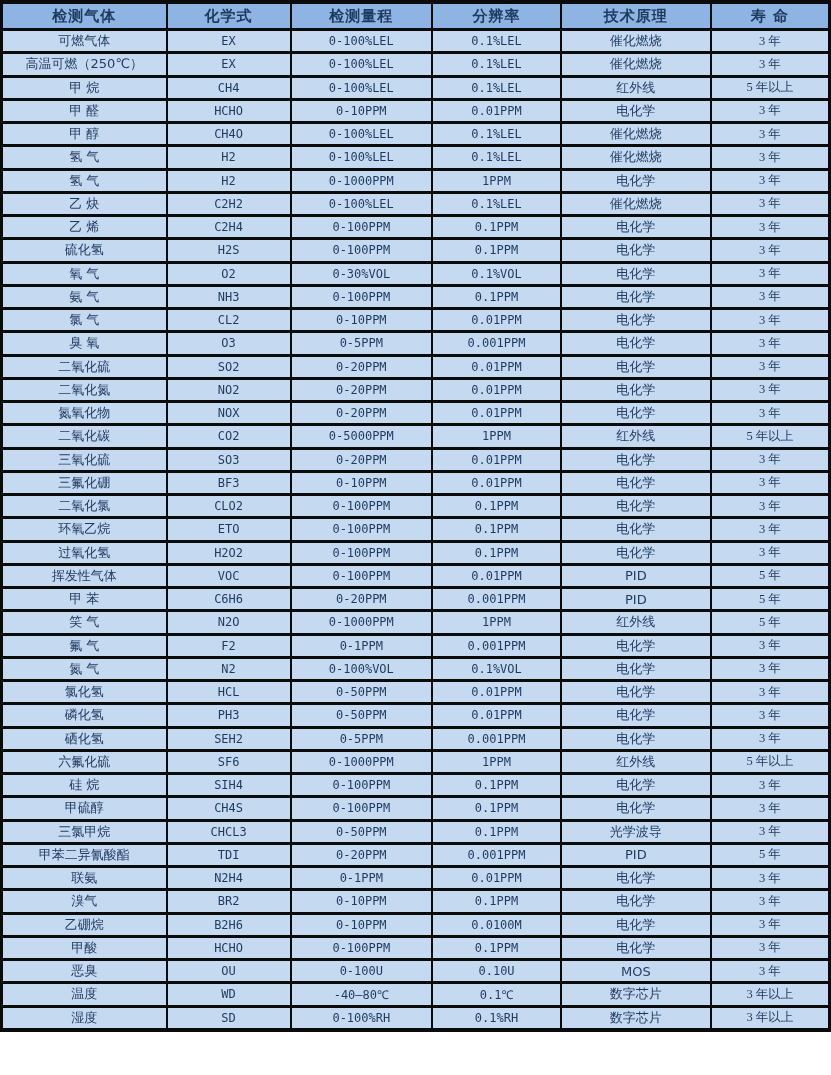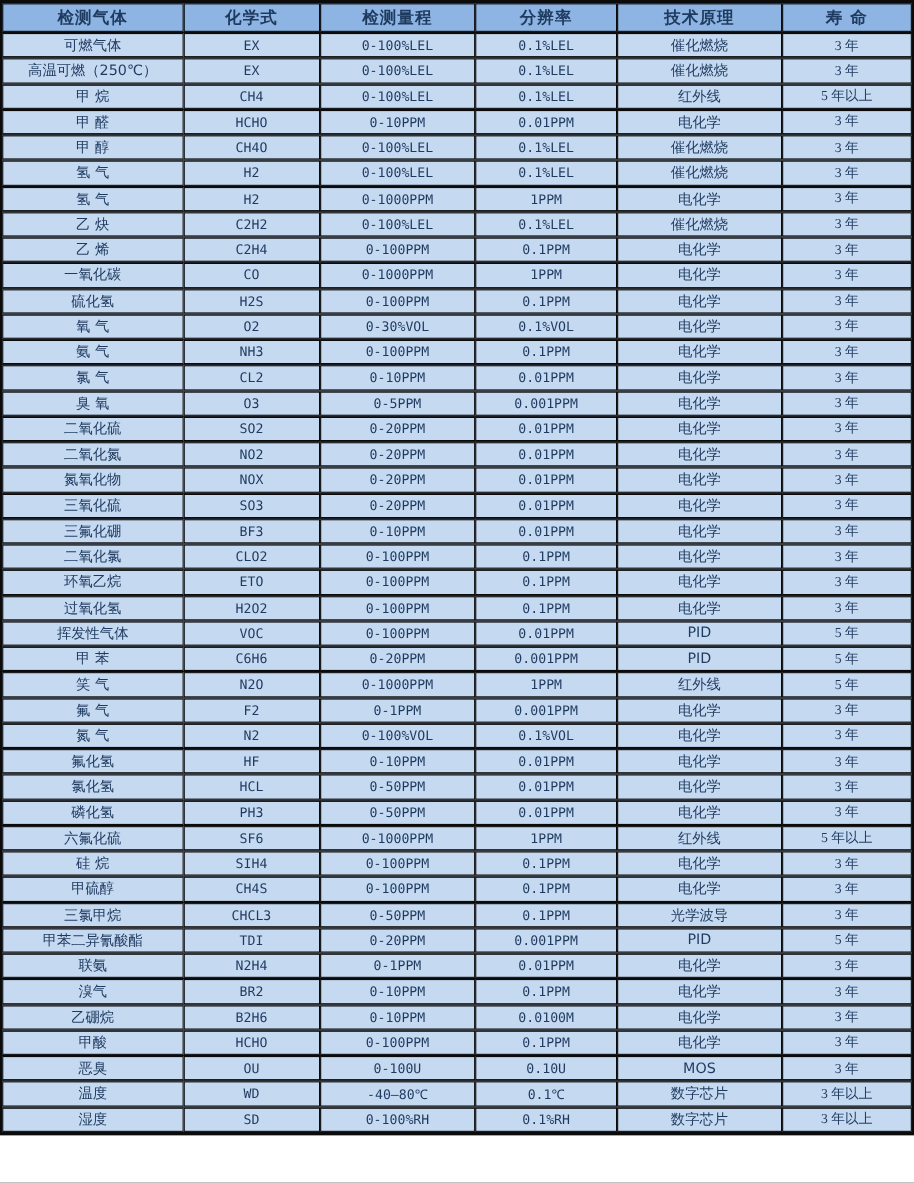--- a/index.html
+++ b/index.html
@@ -154,28 +154,20 @@
       </tr>
       <tr>
         <td>乙 烯</td>
         <td>C2H4</td>
         <td>0-100PPM</td>
         <td>0.1PPM</td>
         <td>电化学</td>
         <td>3 年</td>
       </tr>
       <tr>
-        <td>一氧化碳</td>
-        <td>CO</td>
-        <td>0-1000PPM</td>
-        <td>1PPM</td>
-        <td>电化学</td>
-        <td>3 年</td>
-      </tr>
-      <tr>
         <td>硫化氢</td>
         <td>H2S</td>
         <td>0-100PPM</td>
         <td>0.1PPM</td>
         <td>电化学</td>
         <td>3 年</td>
       </tr>
       <tr>
         <td>氧 气</td>
         <td>O2</td>
@@ -224,20 +216,28 @@
         <td>电化学</td>
         <td>3 年</td>
       </tr>
       <tr>
         <td>氮氧化物</td>
         <td>NOX</td>
         <td>0-20PPM</td>
         <td>0.01PPM</td>
         <td>电化学</td>
         <td>3 年</td>
+      </tr>
+      <tr>
+        <td>二氧化碳</td>
+        <td>CO2</td>
+        <td>0-5000PPM</td>
+        <td>1PPM</td>
+        <td>红外线</td>
+        <td>5 年以上</td>
       </tr>
       <tr>
         <td>三氧化硫</td>
         <td>SO3</td>
         <td>0-20PPM</td>
         <td>0.01PPM</td>
         <td>电化学</td>
         <td>3 年</td>
       </tr>
       <tr>
@@ -306,40 +306,40 @@
       </tr>
       <tr>
         <td>氮 气</td>
         <td>N2</td>
         <td>0-100%VOL</td>
         <td>0.1%VOL</td>
         <td>电化学</td>
         <td>3 年</td>
       </tr>
       <tr>
-        <td>氟化氢</td>
-        <td>HF</td>
-        <td>0-10PPM</td>
-        <td>0.01PPM</td>
-        <td>电化学</td>
-        <td>3 年</td>
-      </tr>
-      <tr>
         <td>氯化氢</td>
         <td>HCL</td>
         <td>0-50PPM</td>
         <td>0.01PPM</td>
         <td>电化学</td>
         <td>3 年</td>
       </tr>
       <tr>
         <td>磷化氢</td>
         <td>PH3</td>
         <td>0-50PPM</td>
         <td>0.01PPM</td>
+        <td>电化学</td>
+        <td>3 年</td>
+      </tr>
+      <tr>
+        <td>硒化氢</td>
+        <td>SEH2</td>
+        <td>0-5PPM</td>
+        <td>0.001PPM</td>
         <td>电化学</td>
         <td>3 年</td>
       </tr>
       <tr>
         <td>六氟化硫</td>
         <td>SF6</td>
         <td>0-1000PPM</td>
         <td>1PPM</td>
         <td>红外线</td>
         <td>5 年以上</td>

